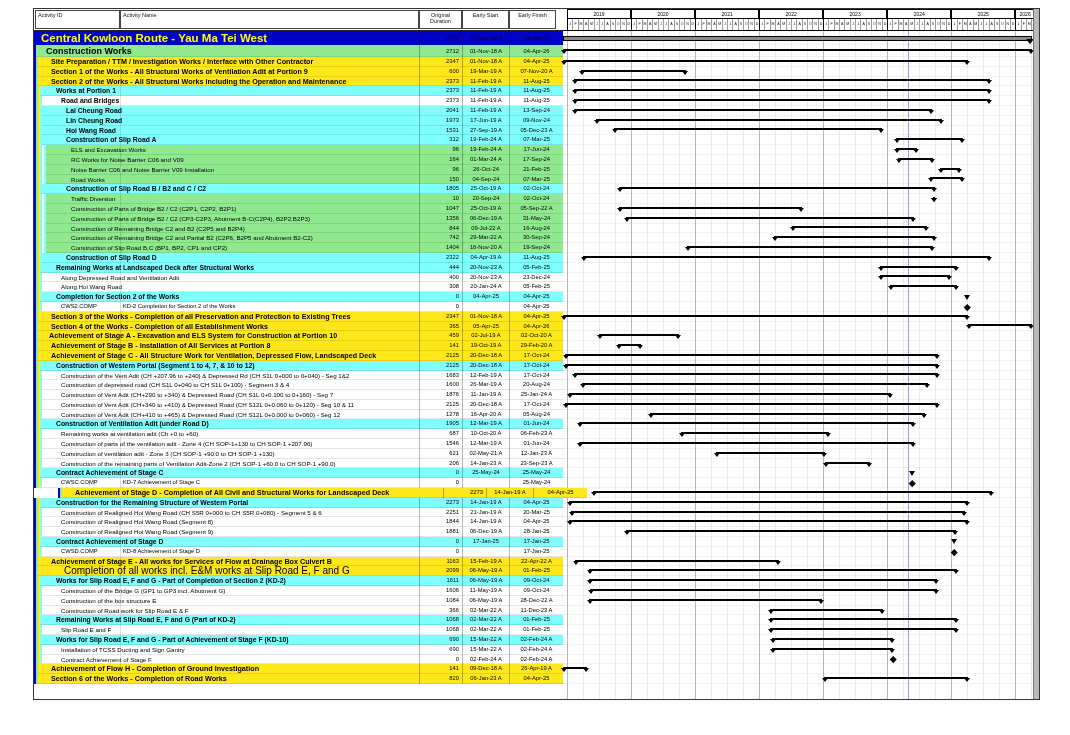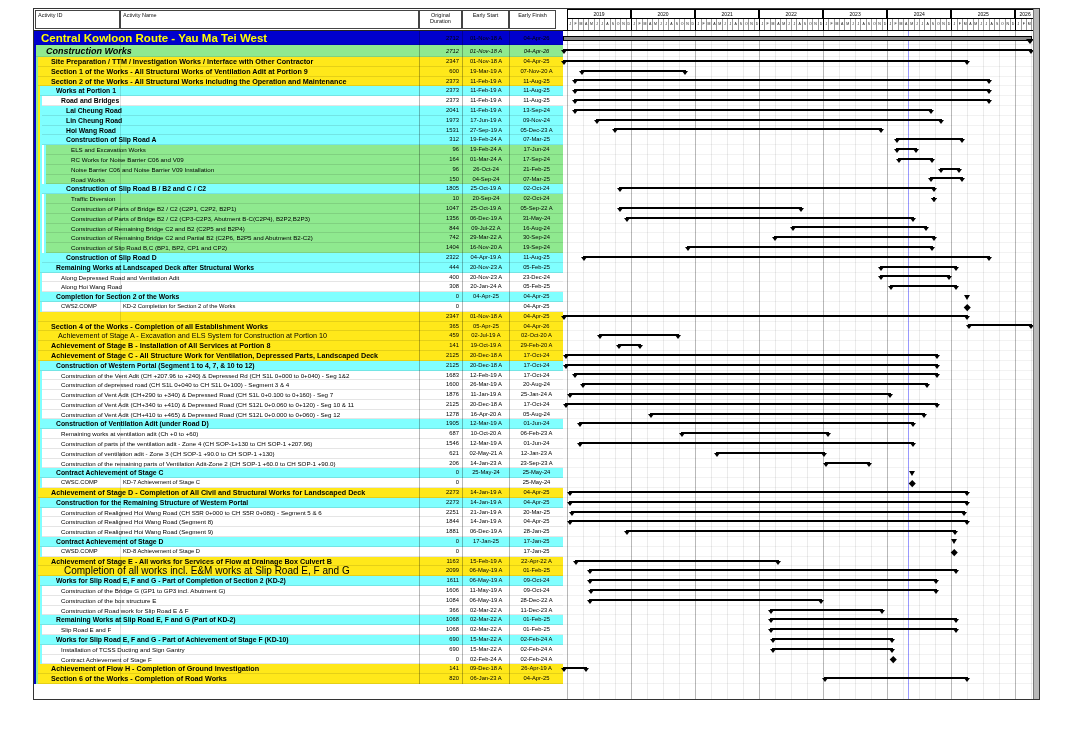--- a/index.html
+++ b/index.html
@@ -218,21 +218,21 @@
           <div class="stripe" style="background: none;"></div>
           <div class="cell cname" style="font-size: 11.5px; font-weight: bold; color: rgb(255, 255, 0); padding-left: 7px;">Central Kowloon Route - Yau Ma Tei West</div>
           <div class="cell cdur" style="font-size: 5.8px;">2712</div>
           <div class="cell cst" style="font-size: 5.8px;">01-Nov-18 A</div>
           <div class="cell cfn" style="font-size: 5.8px;">04-Apr-26</div>
           <div class="cdiv"></div>
           <div class="plot">
             <div class="sumbar" style="left: 0px; width: 468.577px; top: 4.5px;"></div>
           </div>
         </div>
-        <div class="row" style="height: 12px; line-height: 12px; font-style: italic;">
+        <div class="row" style="height: 12px; line-height: 12px;">
           <div class="bandbg" style="background: rgb(143, 233, 143);"></div>
           <div class="stripe" style="background: linear-gradient(90deg, rgb(0, 0, 205) 0px, rgb(0, 0, 205) 2px, transparent 2px);"></div>
           <div class="cell cname" style="font-size: 9px; font-weight: bold; color: rgb(0, 0, 0); padding-left: 12px;">Construction Works</div>
           <div class="cell cdur" style="font-size: 5.8px;">2712</div>
           <div class="cell cst" style="font-size: 5.8px;">01-Nov-18 A</div>
           <div class="cell cfn" style="font-size: 5.8px;">04-Apr-26</div>
           <div class="cdiv"></div>
           <div class="plot">
             <div class="bar" style="left: 0px; width: 468.577px; top: 4px;"></div>
           </div>
@@ -548,20 +548,21 @@
           <div class="cell cst" style="font-size: 5.8px;"></div>
           <div class="cell cfn" style="font-size: 5.8px;">04-Apr-25</div>
           <div class="cdiv"></div>
           <div class="plot">
             <div class="dia" style="left: 402.392px; top: 2.7px;"></div>
           </div>
         </div>
         <div class="row" style="height: 9.8px; line-height: 9.8px;">
           <div class="bandbg" style="background: rgb(255, 232, 26);"></div>
           <div class="stripe" style="background: linear-gradient(90deg, rgb(0, 0, 205) 0px, rgb(0, 0, 205) 2px, rgb(143, 233, 143) 2px, rgb(143, 233, 143) 4px, transparent 4px);"></div>
+          <div class="cell cname" style="font-size: 7.2px; font-weight: bold; color: rgb(0, 0, 0); padding-left: 17px;">Section 3 of the Works - Completion of all Preservation and Protection to Existing Trees</div>
           <div class="cell cdur" style="font-size: 5.8px;">2347</div>
           <div class="cell cst" style="font-size: 5.8px;">01-Nov-18 A</div>
           <div class="cell cfn" style="font-size: 5.8px;">04-Apr-25</div>
           <div class="cdiv"></div>
           <div class="plot">
             <div class="bar" style="left: 0px; width: 404.592px; top: 2.9px;"></div>
           </div>
         </div>
         <div class="row" style="height: 9.8px; line-height: 9.8px;">
           <div class="bandbg" style="background: rgb(255, 232, 26);"></div>
@@ -571,21 +572,21 @@
           <div class="cell cst" style="font-size: 5.8px;">05-Apr-25</div>
           <div class="cell cfn" style="font-size: 5.8px;">04-Apr-26</div>
           <div class="cdiv"></div>
           <div class="plot">
             <div class="bar" style="left: 404.768px; width: 63.8092px; top: 2.9px;"></div>
           </div>
         </div>
         <div class="row" style="height: 9.8px; line-height: 9.8px;">
           <div class="bandbg" style="background: rgb(255, 232, 26);"></div>
           <div class="stripe" style="background: linear-gradient(90deg, rgb(0, 0, 205) 0px, rgb(0, 0, 205) 2px, rgb(143, 233, 143) 2px, rgb(143, 233, 143) 4px, transparent 4px);"></div>
-          <div class="cell cname" style="font-size: 7.2px; font-weight: normal; color: rgb(0, 0, 0); padding-left: 24px;">Achievement of Stage A -  Excavation and ELS System for Construction at Portion 10</div>
+          <div class="cell cname" style="font-size: 7.2px; font-weight: bold; color: rgb(0, 0, 0); padding-left: 15px;">Achievement of Stage A -  Excavation and ELS System for Construction at Portion 10</div>
           <div class="cell cdur" style="font-size: 5.8px;">459</div>
           <div class="cell cst" style="font-size: 5.8px;">02-Jul-19 A</div>
           <div class="cell cfn" style="font-size: 5.8px;">02-Oct-20 A</div>
           <div class="cdiv"></div>
           <div class="plot">
             <div class="bar" style="left: 35.9365px; width: 80.2874px; top: 2.9px;"></div>
           </div>
         </div>
         <div class="row" style="height: 9.8px; line-height: 9.8px;">
           <div class="bandbg" style="background: rgb(255, 232, 26);"></div>
@@ -595,21 +596,21 @@
           <div class="cell cst" style="font-size: 5.8px;">19-Oct-19 A</div>
           <div class="cell cfn" style="font-size: 5.8px;">29-Feb-20 A</div>
           <div class="cdiv"></div>
           <div class="plot">
             <div class="bar" style="left: 55.0442px; width: 23.3149px; top: 2.9px;"></div>
           </div>
         </div>
         <div class="row" style="height: 9.8px; line-height: 9.8px;">
           <div class="bandbg" style="background: rgb(255, 232, 26);"></div>
           <div class="stripe" style="background: linear-gradient(90deg, rgb(0, 0, 205) 0px, rgb(0, 0, 205) 2px, rgb(143, 233, 143) 2px, rgb(143, 233, 143) 4px, transparent 4px);"></div>
-          <div class="cell cname" style="font-size: 7.2px; font-weight: bold; color: rgb(0, 0, 0); padding-left: 17px;">Achievement of Stage C -  All Structure Work for Ventilation, Depressed Parts, Landscaped Deck</div>
+          <div class="cell cname" style="font-size: 7.2px; font-weight: bold; color: rgb(0, 0, 0); padding-left: 17px;">Achievement of Stage C -  All Structure Work for Ventilation, Depressed Flow, Landscaped Deck</div>
           <div class="cell cdur" style="font-size: 5.8px;">2125</div>
           <div class="cell cst" style="font-size: 5.8px;">20-Dec-18 A</div>
           <div class="cell cfn" style="font-size: 5.8px;">17-Oct-24</div>
           <div class="cdiv"></div>
           <div class="plot">
             <div class="bar" style="left: 1.9283px; width: 373.038px; top: 2.9px;"></div>
           </div>
         </div>
         <div class="row" style="height: 9.8px; line-height: 9.8px;">
           <div class="bandbg" style="background: rgb(128, 255, 255);"></div>
@@ -763,21 +764,21 @@
             <span style="position: absolute; left: 89px; font-size: 5.8px;">KD-7 Achievement of Stage C</span>
           </div>
           <div class="cell cdur" style="font-size: 5.8px;">0</div>
           <div class="cell cst" style="font-size: 5.8px;"></div>
           <div class="cell cfn" style="font-size: 5.8px;">25-May-24</div>
           <div class="cdiv"></div>
           <div class="plot">
             <div class="dia" style="left: 347.348px; top: 2.7px;"></div>
           </div>
         </div>
-        <div class="row" style="height: 9.8px; line-height: 9.8px;">
+        <div class="row" style="height: 9.8px; line-height: 9.8px; margin-left: 24px;">
           <div class="bandbg" style="background: rgb(255, 232, 26);"></div>
           <div class="stripe" style="background: linear-gradient(90deg, rgb(0, 0, 205) 0px, rgb(0, 0, 205) 2px, rgb(143, 233, 143) 2px, rgb(143, 233, 143) 4px, transparent 4px);"></div>
           <div class="cell cname" style="font-size: 7.2px; font-weight: bold; color: rgb(0, 0, 0); padding-left: 17px;">Achievement of Stage D -  Completion of All Civil and Structural Works for Landscaped Deck</div>
           <div class="cell cdur" style="font-size: 5.8px;">2273</div>
           <div class="cell cst" style="font-size: 5.8px;">14-Jan-19 A</div>
           <div class="cell cfn" style="font-size: 5.8px;">04-Apr-25</div>
           <div class="cdiv"></div>
           <div class="plot">
             <div class="bar" style="left: 6.3108px; width: 398.282px; top: 2.9px;"></div>
           </div>

